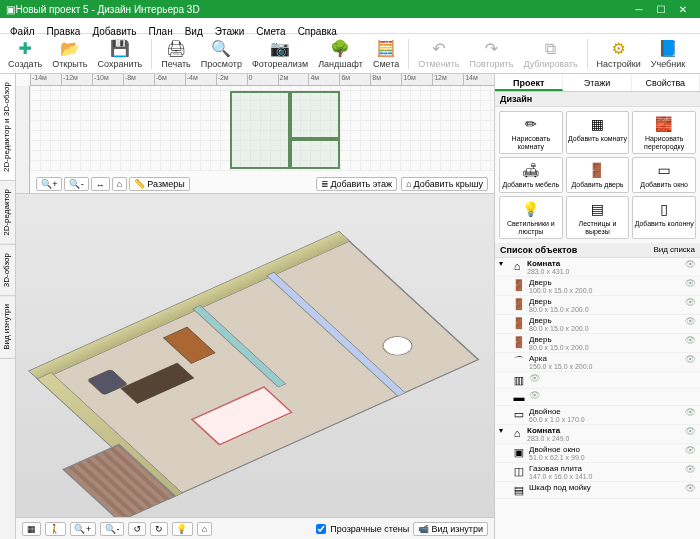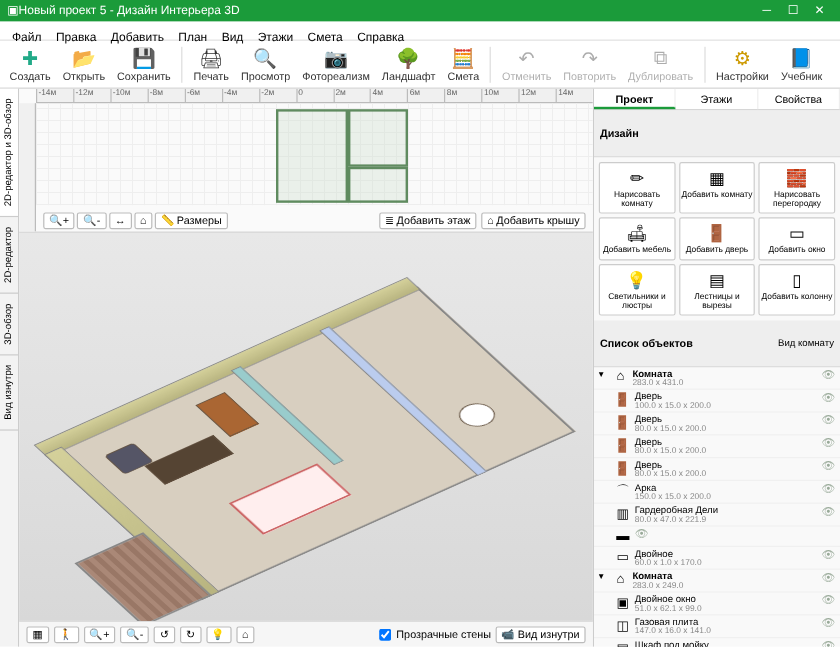--- a/index.html
+++ b/index.html
@@ -34,21 +34,21 @@
 .iso { position: absolute; left: 40px; top: 20px; width: 420px; height: 280px; transform: rotateX(50deg) rotateZ(-35deg); transform-style: preserve-3d; perspective: 900px; }
 .floor { position: absolute; background: #dcc; border: 2px solid #888; }
 .wall3 { position: absolute; background: linear-gradient(#d4d09a,#b8b480); border: 1px solid #888; }
 .furn { position: absolute; border: 1px solid #654; }
 .bottombar { height: 22px; background: #f6f6f6; border-top: 1px solid #ccc; display: flex; align-items: center; padding: 0 6px; gap: 4px; }
 .bottombar .sp { flex: 1; }
 .rpanel { width: 206px; background: #f9f9f9; border-left: 1px solid #ccc; display: flex; flex-direction: column; overflow: hidden; }
 .rtabs { display: flex; height: 18px; background: #fff; border-bottom: 1px solid #ccc; }
 .rtab { flex: 1; text-align: center; font-size: 9px; line-height: 18px; cursor: pointer; border-right: 1px solid #eee; }
 .rtab.active { font-weight: bold; border-bottom: 2px solid #1b9b3a; }
-.sect-h { background: #eee; font-size: 9px; font-weight: bold; padding: 14px 5px; border-bottom: 1px solid #ddd; display: flex; justify-content: space-between; }
+.sect-h { background: #eee; font-size: 9px; font-weight: bold; padding: 2px 5px; border-bottom: 1px solid #ddd; display: flex; justify-content: space-between; }
 .dgrid { display: grid; grid-template-columns: repeat(3,1fr); gap: 3px; padding: 4px; }
 .dbtn { border: 1px solid #ccc; background: #fff; display: flex; flex-direction: column; align-items: center; padding: 3px 1px; cursor: pointer; border-radius: 2px; }
 .dbtn .dico { width: 18px; height: 18px; font-size: 14px; display: flex; align-items: center; justify-content: center; }
 .dbtn .dlab { font-size: 7px; text-align: center; line-height: 1.1; margin-top: 2px; }
 .olist { flex: 1; overflow-y: auto; font-size: 8px; }
 .orow { display: flex; align-items: flex-start; padding: 1px 4px; border-bottom: 1px solid #f0f0f0; cursor: pointer; gap: 4px; }
 .orow .chev { width: 8px; font-size: 8px; }
 .orow .oic { width: 12px; height: 14px; display: flex; align-items: center; justify-content: center; font-size: 11px; }
 .orow .otxt { flex: 1; }
 .orow .oname { font-size: 8px; }
@@ -274,21 +274,21 @@
           <div class="dico">▤</div>
           <div class="dlab">Лестницы и вырезы</div>
         </div>
         <div class="dbtn">
           <div class="dico">▯</div>
           <div class="dlab">Добавить колонну</div>
         </div>
       </div>
     <div class="sect-h">
       <span>Список объектов</span>
-      <span style="font-weight:normal;font-size:8px">Вид комнату</span>
+      <span style="font-weight:normal;font-size:8px">Вид списка</span>
     </div>
     <div class="olist" id="olist">
         <div class="orow">
           <span class="chev">▾</span>
           <span class="oic">⌂</span>
           <span class="otxt">
             <div class="oname" style="font-weight:bold">Комната</div>
             <div class="odim">283.0 x 431.0</div>
           </span>
           <span class="eye">👁</span>
@@ -328,24 +328,20 @@
         <div class="orow child">
           <span class="oic">⌒</span>
           <span class="otxt">
             <div class="oname" style="">Арка</div>
             <div class="odim">150.0 x 15.0 x 200.0</div>
           </span>
           <span class="eye">👁</span>
         </div>
         <div class="orow child">
           <span class="oic">▥</span>
-          <span class="otxt">
-            <div class="oname" style="">Гардеробная Дели</div>
-            <div class="odim">80.0 x 47.0 x 221.9</div>
-          </span>
           <span class="eye">👁</span>
         </div>
         <div class="orow child">
           <span class="oic">▬</span>
           <span class="eye">👁</span>
         </div>
         <div class="orow child">
           <span class="oic">▭</span>
           <span class="otxt">
             <div class="oname" style="">Двойное</div>

